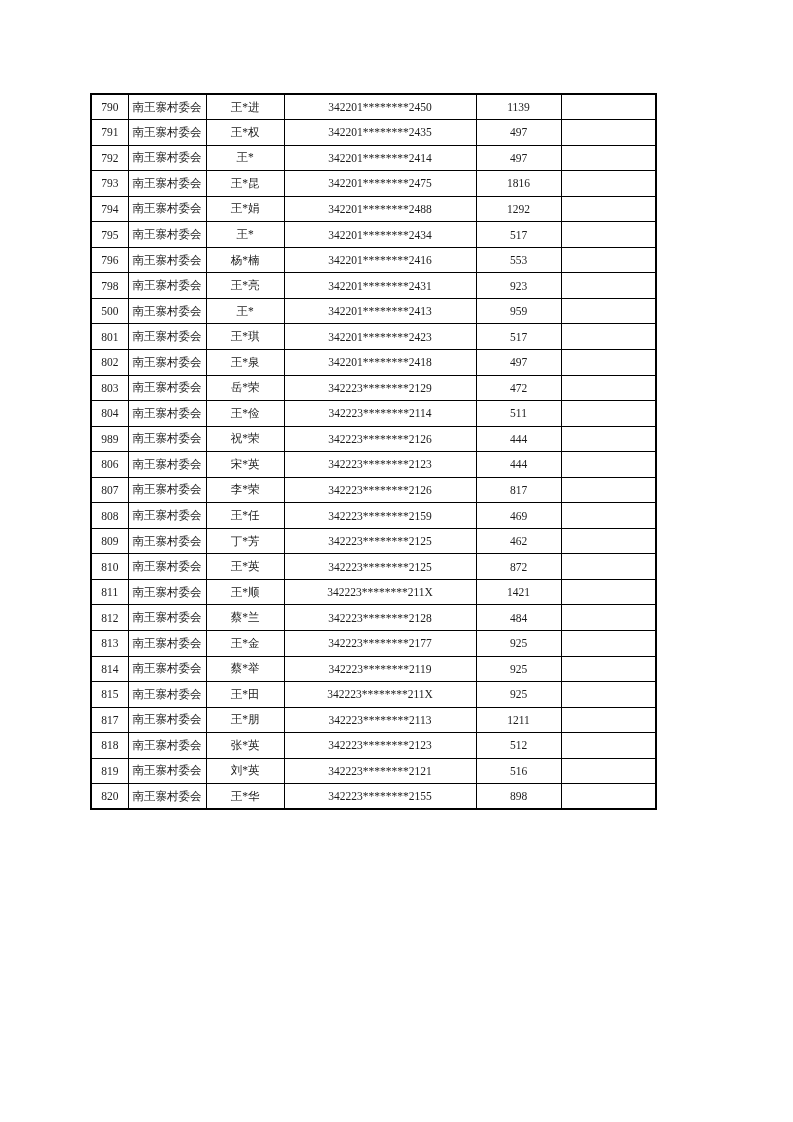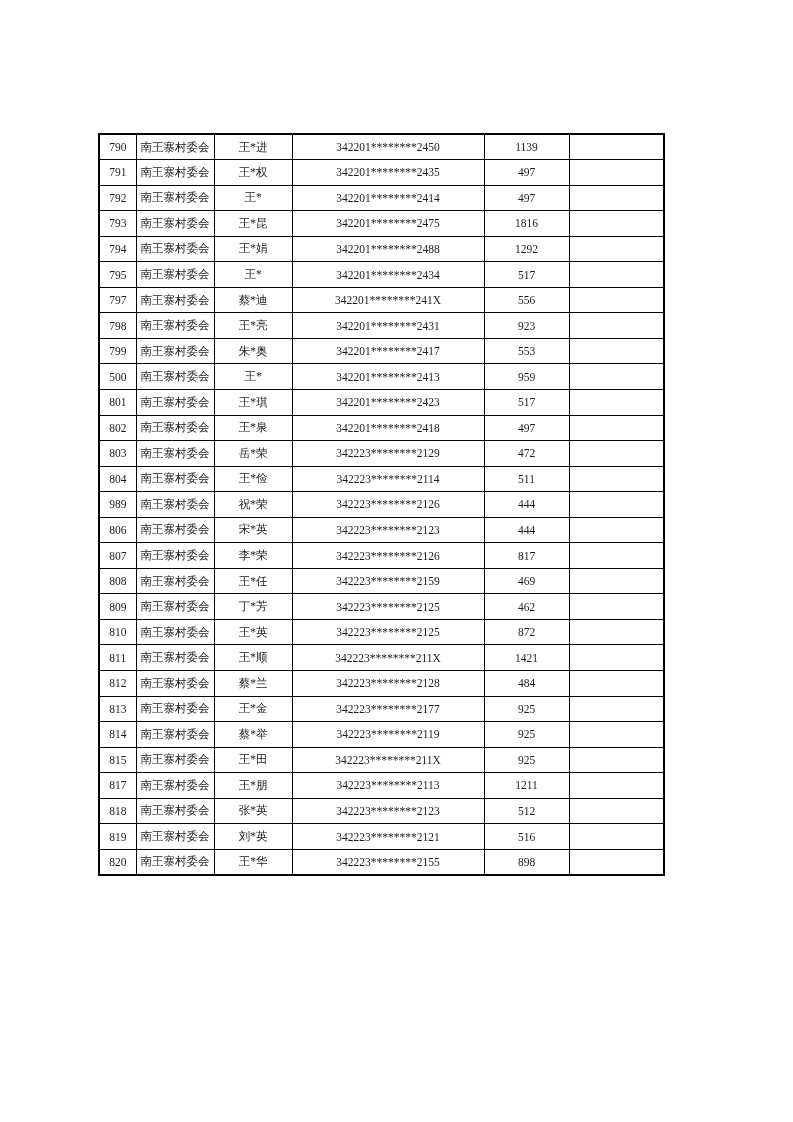--- a/index.html
+++ b/index.html
@@ -8,23 +8,22 @@
     background: #ffffff;
   }
   body {
     width: 793px;
     height: 1122px;
     position: relative;
     font-family: "Liberation Serif", "DejaVu Serif", serif;
   }
   .sheet {
     position: absolute;
-    left: 98px;
+    left: 90px;
     top: 93px;
-    margin-top: 40px;
   }
   table.roster {
     border-collapse: collapse;
     table-layout: fixed;
     border: 2px solid #000000;
   }
   table.roster td {
     border: 1px solid #000000;
     text-align: center;
     vertical-align: middle;
@@ -105,47 +104,39 @@
 
   <tr>
     <td>795</td>
     <td>南王寨村委会</td>
     <td>王*</td>
     <td>342201********2434</td>
     <td>517</td>
     <td></td>
   </tr>
 
-
-  <tr>
-    <td>797</td>
-    <td>南王寨村委会</td>
-    <td>蔡*迪</td>
-    <td>342201********241X</td>
-    <td>556</td>
-    <td></td>
-  </tr>
+  <tr>
+    <td>796</td>
+    <td>南王寨村委会</td>
+    <td>杨*楠</td>
+    <td>342201********2416</td>
+    <td>553</td>
+    <td></td>
+  </tr>
+
 
   <tr>
     <td>798</td>
     <td>南王寨村委会</td>
     <td>王*亮</td>
     <td>342201********2431</td>
     <td>923</td>
     <td></td>
   </tr>
 
-  <tr>
-    <td>799</td>
-    <td>南王寨村委会</td>
-    <td>朱*奥</td>
-    <td>342201********2417</td>
-    <td>553</td>
-    <td></td>
-  </tr>
 
   <tr>
     <td>500</td>
     <td>南王寨村委会</td>
     <td>王*</td>
     <td>342201********2413</td>
     <td>959</td>
     <td></td>
   </tr>
 

